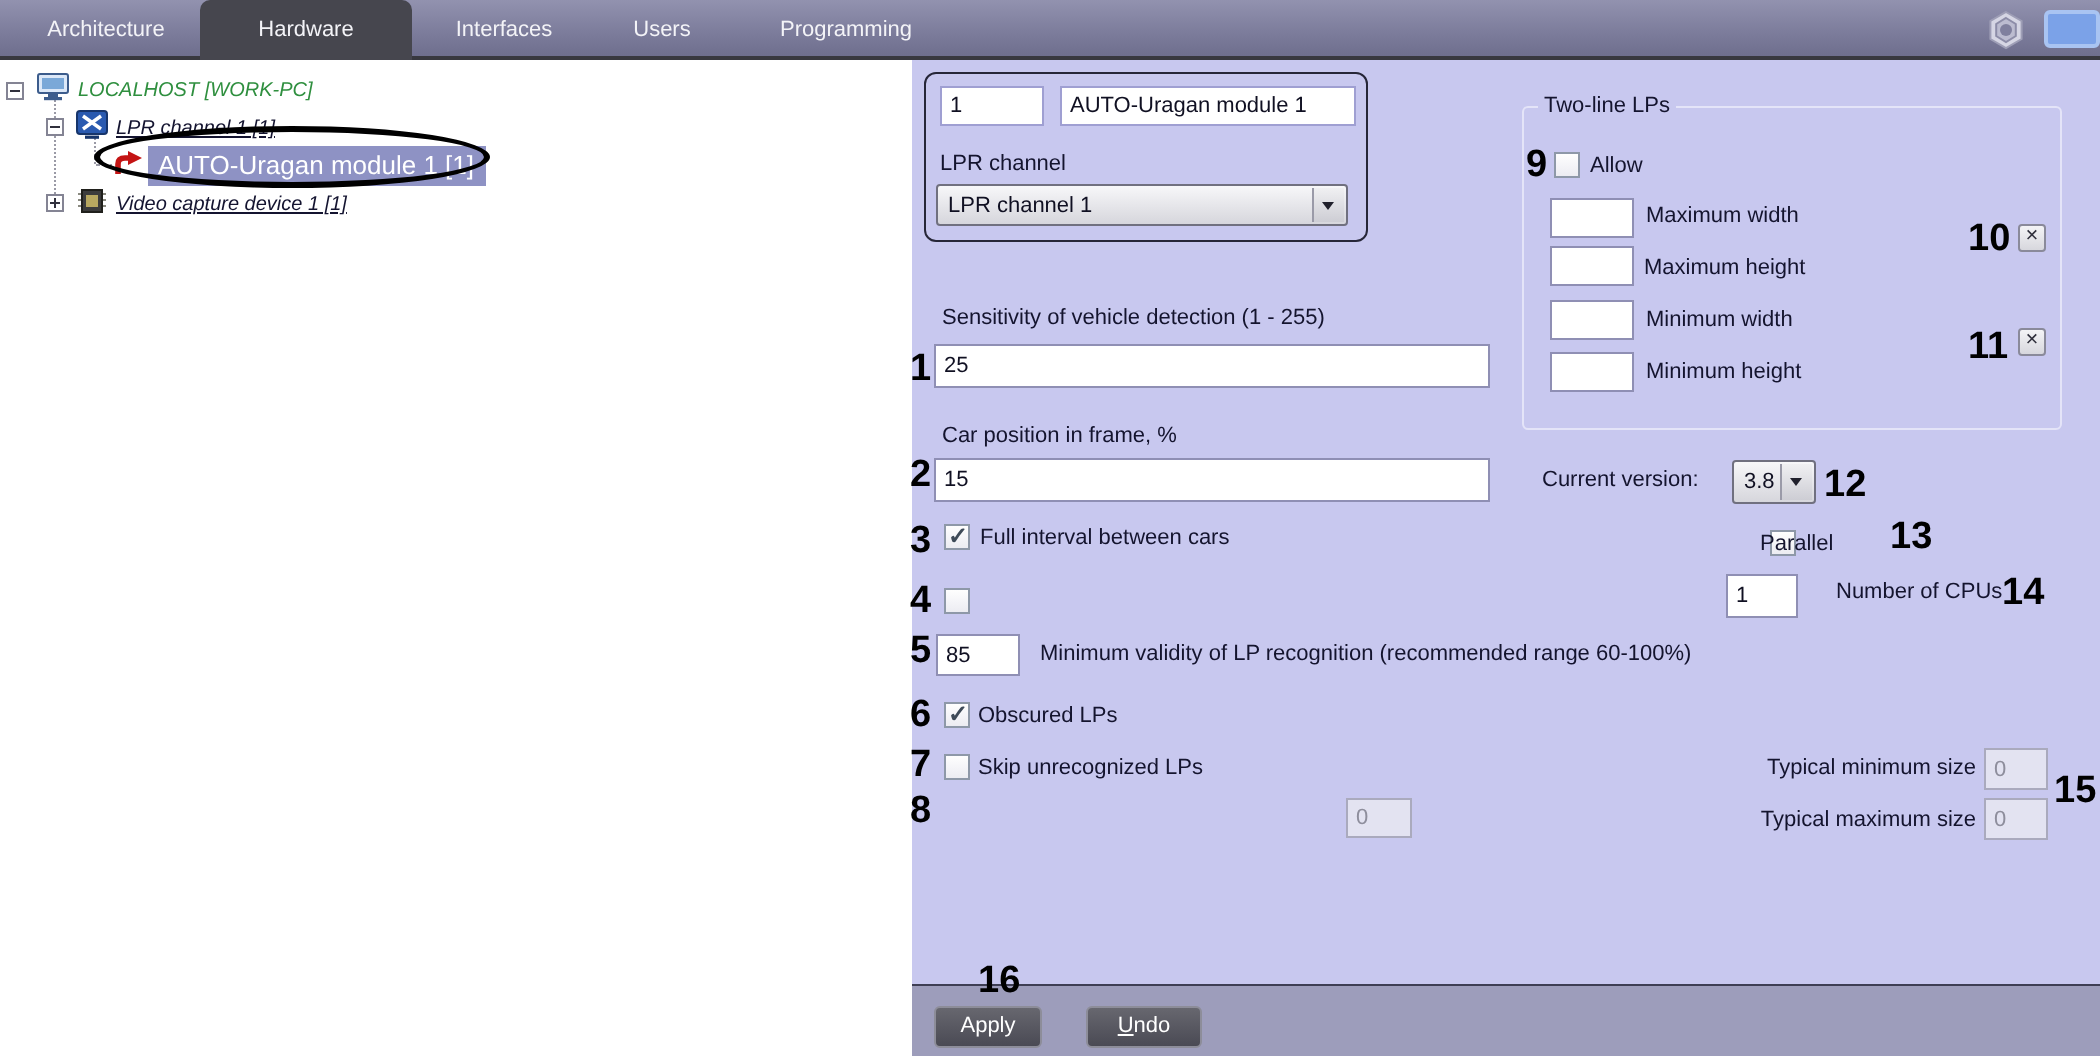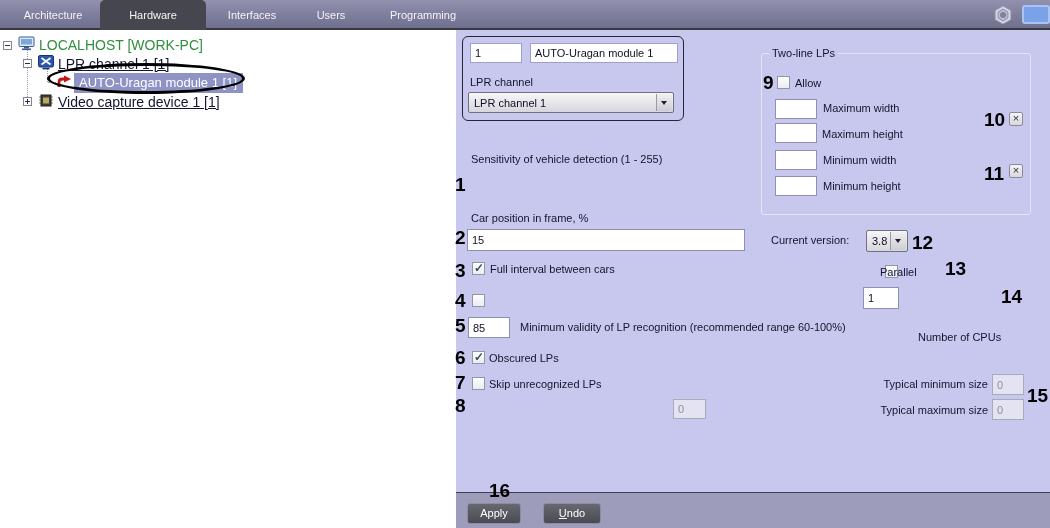--- a/index.html
+++ b/index.html
@@ -20,21 +20,21 @@
 
   
   .tree { position:absolute; left:0; top:30px; width:456px; height:498px; background:#ffffff; }
   .dot-v { position:absolute; width:0; border-left:1px dotted #9a9aa6; }
   .dot-h { position:absolute; height:0; border-top:1px dotted #9a9aa6; }
   .expand-box { position:absolute; width:9px; height:9px; background:#fff;
                 border:1px solid #848494; box-sizing:border-box; z-index:3; }
   .expand-box::before { content:""; position:absolute; left:1px; top:3px; width:5px; height:1px; background:#30303c; }
   .expand-box.plus::after { content:""; position:absolute; left:3px; top:1px; width:1px; height:5px; background:#30303c; }
   .t-icon { position:absolute; z-index:2; }
-  .t-lbl { position:absolute; font-size:14px; line-height:15px; white-space:nowrap; color:#141430; z-index:2; }
+  .t-lbl { position:absolute; font-size:10px; line-height:15px; white-space:nowrap; color:#141430; z-index:2;font-style:italic; }
   .t-lbl.green { color:#2f8f3f; }
   .t-lbl.underline { text-decoration:underline; }
   .t-sel { position:absolute; background:#8e92c4; color:#ffffff; font-size:13px; line-height:16px;
            padding:2px 6px 2px 5px; white-space:nowrap; z-index:2; }
   .ellipse { position:absolute; box-sizing:border-box; border:3px solid #000; border-radius:50%; z-index:5; }
 
   
   .panel { position:absolute; left:456px; top:30px; width:594px; height:498px; background:#c8c8ef; }
   .lbl { position:absolute; font-size:11px; line-height:13px; color:#14142e; white-space:nowrap; }
   .field { position:absolute; box-sizing:border-box; background:#fff; border:1px solid #8f8fb4;
@@ -139,20 +139,21 @@
     <div class="hdr-box" style="left:6px;top:6px;width:222px;height:85px;"></div>
     <input class="field hdr" style="left: 14px; top: 13px; width: 52px; height: 20px;" value="1">
     <input class="field hdr" style="left: 74px; top: 13px; width: 148px; height: 20px;" value="AUTO-Uragan module 1">
     <span class="lbl" style="left:14px;top:46px;">LPR channel</span>
     <div class="combo" style="left:12px;top:62px;width:206px;height:21px;">
       <span class="txt">LPR channel 1</span>
       <span class="arrow-btn"></span>
     </div>
 
     <span class="lbl" style="left:15px;top:123px;">Sensitivity of vehicle detection (1 - 255)</span>
+    <input class="field" style="left: 11px; top: 142px; width: 278px; height: 22px;" value="25">
     <span class="num" style="left:-1px;top:145px;">1</span>
 
     <span class="lbl" style="left:15px;top:182px;">Car position in frame, %</span>
     <input class="field" style="left: 11px; top: 199px; width: 278px; height: 22px;" value="15">
     <span class="num" style="left:-1px;top:198px;">2</span>
 
     <div class="cb checked" style="left:16px;top:232px;"></div>
     <span class="lbl" style="left:34px;top:233px;">Full interval between cars</span>
     <span class="num" style="left:-1px;top:231px;">3</span>
 
@@ -199,21 +200,21 @@
       <span class="txt">3.8</span>
       <span class="arrow-btn"></span>
     </div>
     <span class="num" style="left:456px;top:203px;">12</span>
 
     <div class="cb" style="left:429px;top:235px;"></div>
     <span class="lbl" style="left:424px;top:236px;">Parallel</span>
     <span class="num" style="left:489px;top:229px;">13</span>
 
     <input class="field" style="left: 407px; top: 257px; width: 36px; height: 22px;" value="1">
-    <span class="lbl" style="left:462px;top:260px;margin-top:41px;">Number of CPUs</span>
+    <span class="lbl" style="left:462px;top:260px;">Number of CPUs</span>
     <span class="num" style="left:545px;top:257px;">14</span>
 
     <span class="lbl" style="left:382px;top:348px;width:150px;text-align:right;">Typical minimum size</span>
     <input class="field disabled" style="left: 536px; top: 344px; width: 32px; height: 21px;" value="0">
     <span class="lbl" style="left:382px;top:374px;width:150px;text-align:right;">Typical maximum size</span>
     <input class="field disabled" style="left: 536px; top: 369px; width: 32px; height: 21px;" value="0">
     <span class="num" style="left:571px;top:356px;">15</span>
 
     <div class="bottom-strip"></div>
     <div class="divider"></div>

